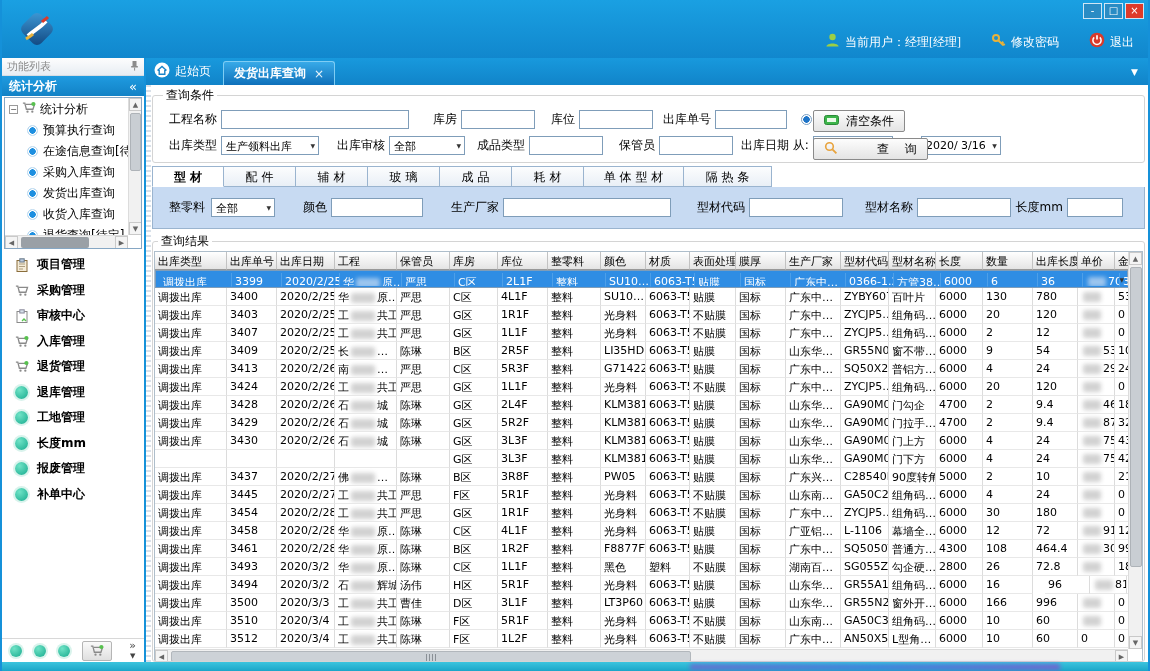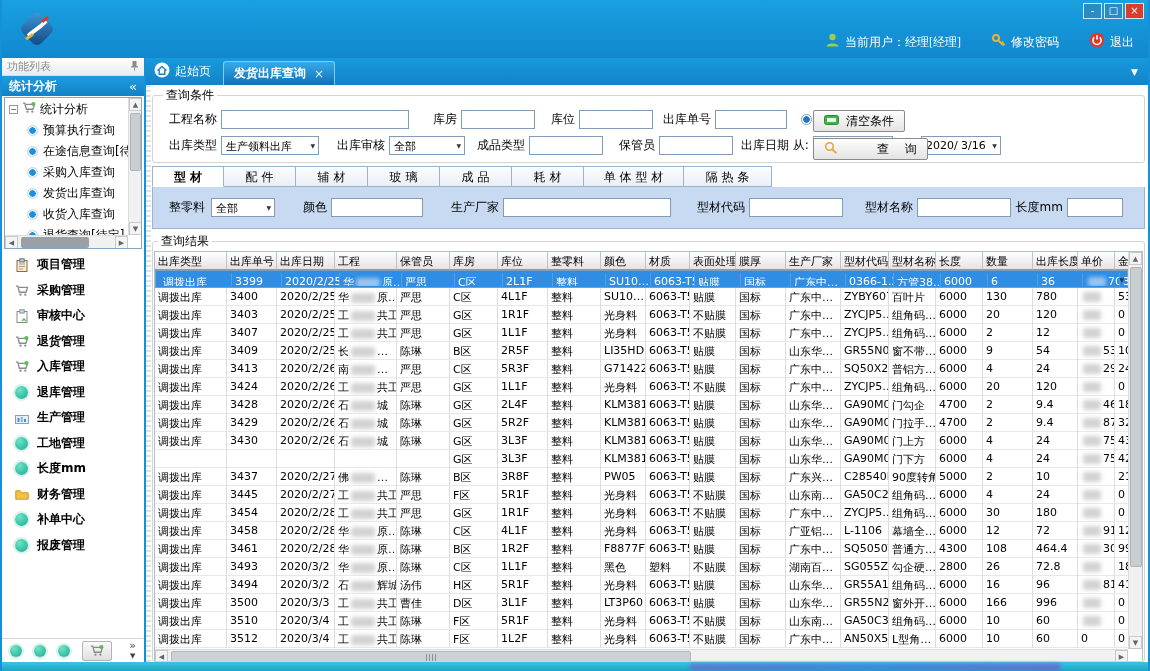--- a/index.html
+++ b/index.html
@@ -269,81 +269,62 @@
           </div>
           <div class="menu-item">
             <span class="mi-icon">
               <svg width="14" height="13" viewBox="0 0 16 14">
                 <path d="M1 2h2.2l1.8 7h7.5l1.8-5.5H4.5" fill="none" stroke="#8a8a8a" stroke-width="1.5"></path>
                 <circle cx="6.3" cy="11.8" r="1.3" fill="#8a8a8a"></circle>
                 <circle cx="11.8" cy="11.8" r="1.3" fill="#8a8a8a"></circle>
                 <circle cx="13" cy="3" r="2.4" fill="#57c14e"></circle>
               </svg>
             </span>
-            <span>退货管理</span>
+            <span>入库管理</span>
           </div>
           <div class="menu-item">
             <span class="mi-icon">
               <svg width="14" height="13" viewBox="0 0 16 14">
                 <path d="M1 2h2.2l1.8 7h7.5l1.8-5.5H4.5" fill="none" stroke="#8a8a8a" stroke-width="1.5"></path>
                 <circle cx="6.3" cy="11.8" r="1.3" fill="#8a8a8a"></circle>
                 <circle cx="11.8" cy="11.8" r="1.3" fill="#8a8a8a"></circle>
                 <circle cx="13" cy="3" r="2.4" fill="#57c14e"></circle>
               </svg>
             </span>
-            <span>入库管理</span>
+            <span>退货管理</span>
           </div>
           <div class="menu-item">
             <span class="mi-icon">
               <span class="teal-dot"></span>
             </span>
             <span>退库管理</span>
           </div>
           <div class="menu-item">
             <span class="mi-icon">
-              <svg width="14" height="12">
-                <rect x="0.5" y="3.5" width="13" height="8" fill="#e6eefa" stroke="#8aa0b8"></rect>
-                <rect x="2.5" y="6" width="2" height="4" fill="#4a90d9"></rect>
-                <rect x="5.8" y="5" width="2" height="5" fill="#84b6e8"></rect>
-                <rect x="9" y="7" width="2" height="3" fill="#4a90d9"></rect>
-              </svg>
-            </span>
-            <span>生产管理</span>
-          </div>
-          <div class="menu-item">
-            <span class="mi-icon">
               <span class="teal-dot"></span>
             </span>
             <span>工地管理</span>
           </div>
           <div class="menu-item">
             <span class="mi-icon">
               <span class="teal-dot"></span>
             </span>
             <span>长度mm</span>
           </div>
           <div class="menu-item">
             <span class="mi-icon">
-              <svg width="14" height="11">
-                <path d="M0.8 1.8h4.4l1.6 2h6.4v6.4H0.8z" fill="#f6c13d" stroke="#c79a20"></path>
-              </svg>
+              <span class="teal-dot"></span>
             </span>
-            <span>财务管理</span>
+            <span>报废管理</span>
           </div>
           <div class="menu-item">
             <span class="mi-icon">
               <span class="teal-dot"></span>
             </span>
             <span>补单中心</span>
-          </div>
-          <div class="menu-item">
-            <span class="mi-icon">
-              <span class="teal-dot"></span>
-            </span>
-            <span>报废管理</span>
           </div>
         </div>
       <div class="side-bottom">
         <span class="teal-dot"></span>
         <span class="teal-dot"></span>
         <span class="teal-dot"></span>
         <span class="qcart-btn">
             <svg width="14" height="13" viewBox="0 0 16 14">
               <path d="M1 2h2.2l1.8 7h7.5l1.8-5.5H4.5" fill="none" stroke="#8a8a8a" stroke-width="1.5"></path>
               <circle cx="6.3" cy="11.8" r="1.3" fill="#8a8a8a"></circle>
@@ -862,21 +843,21 @@
                     <span class="g-cell" style="width: 53px;">整料</span>
                     <span class="g-cell" style="width: 45px;">光身料</span>
                     <span class="g-cell" style="width: 44px;">6063-T5</span>
                     <span class="g-cell" style="width: 46px;">贴膜</span>
                     <span class="g-cell" style="width: 50px;">国标</span>
                     <span class="g-cell" style="width: 55px;">山东华…</span>
                     <span class="g-cell" style="width: 48px;">GR55A11</span>
                     <span class="g-cell" style="width: 47px;">组角码…</span>
                     <span class="g-cell" style="width: 47px;">6000</span>
                     <span class="g-cell" style="width: 50px;">16</span>
-                    <span class="g-cell" style="width: 45px;">96</span>
+                    <span class="g-cell" style="width: 45px; margin-left: 12px;">96</span>
                     <span class="g-cell" style="width: 37px;"><span class="blur" style="width: 18px;"></span>812</span>
                     <span class="g-cell" style="width: 30px;">411</span>
                   </div>
                   <div class="g-row">
                     <span class="g-cell" style="width: 72px;">调拨出库</span>
                     <span class="g-cell" style="width: 50px;">3500</span>
                     <span class="g-cell" style="width: 58px;">2020/3/3</span>
                     <span class="g-cell" style="width: 62px;">工<span class="blur" style="width: 24px;"></span>共工程</span>
                     <span class="g-cell" style="width: 53px;">曹佳</span>
                     <span class="g-cell" style="width: 48px;">D区</span>

